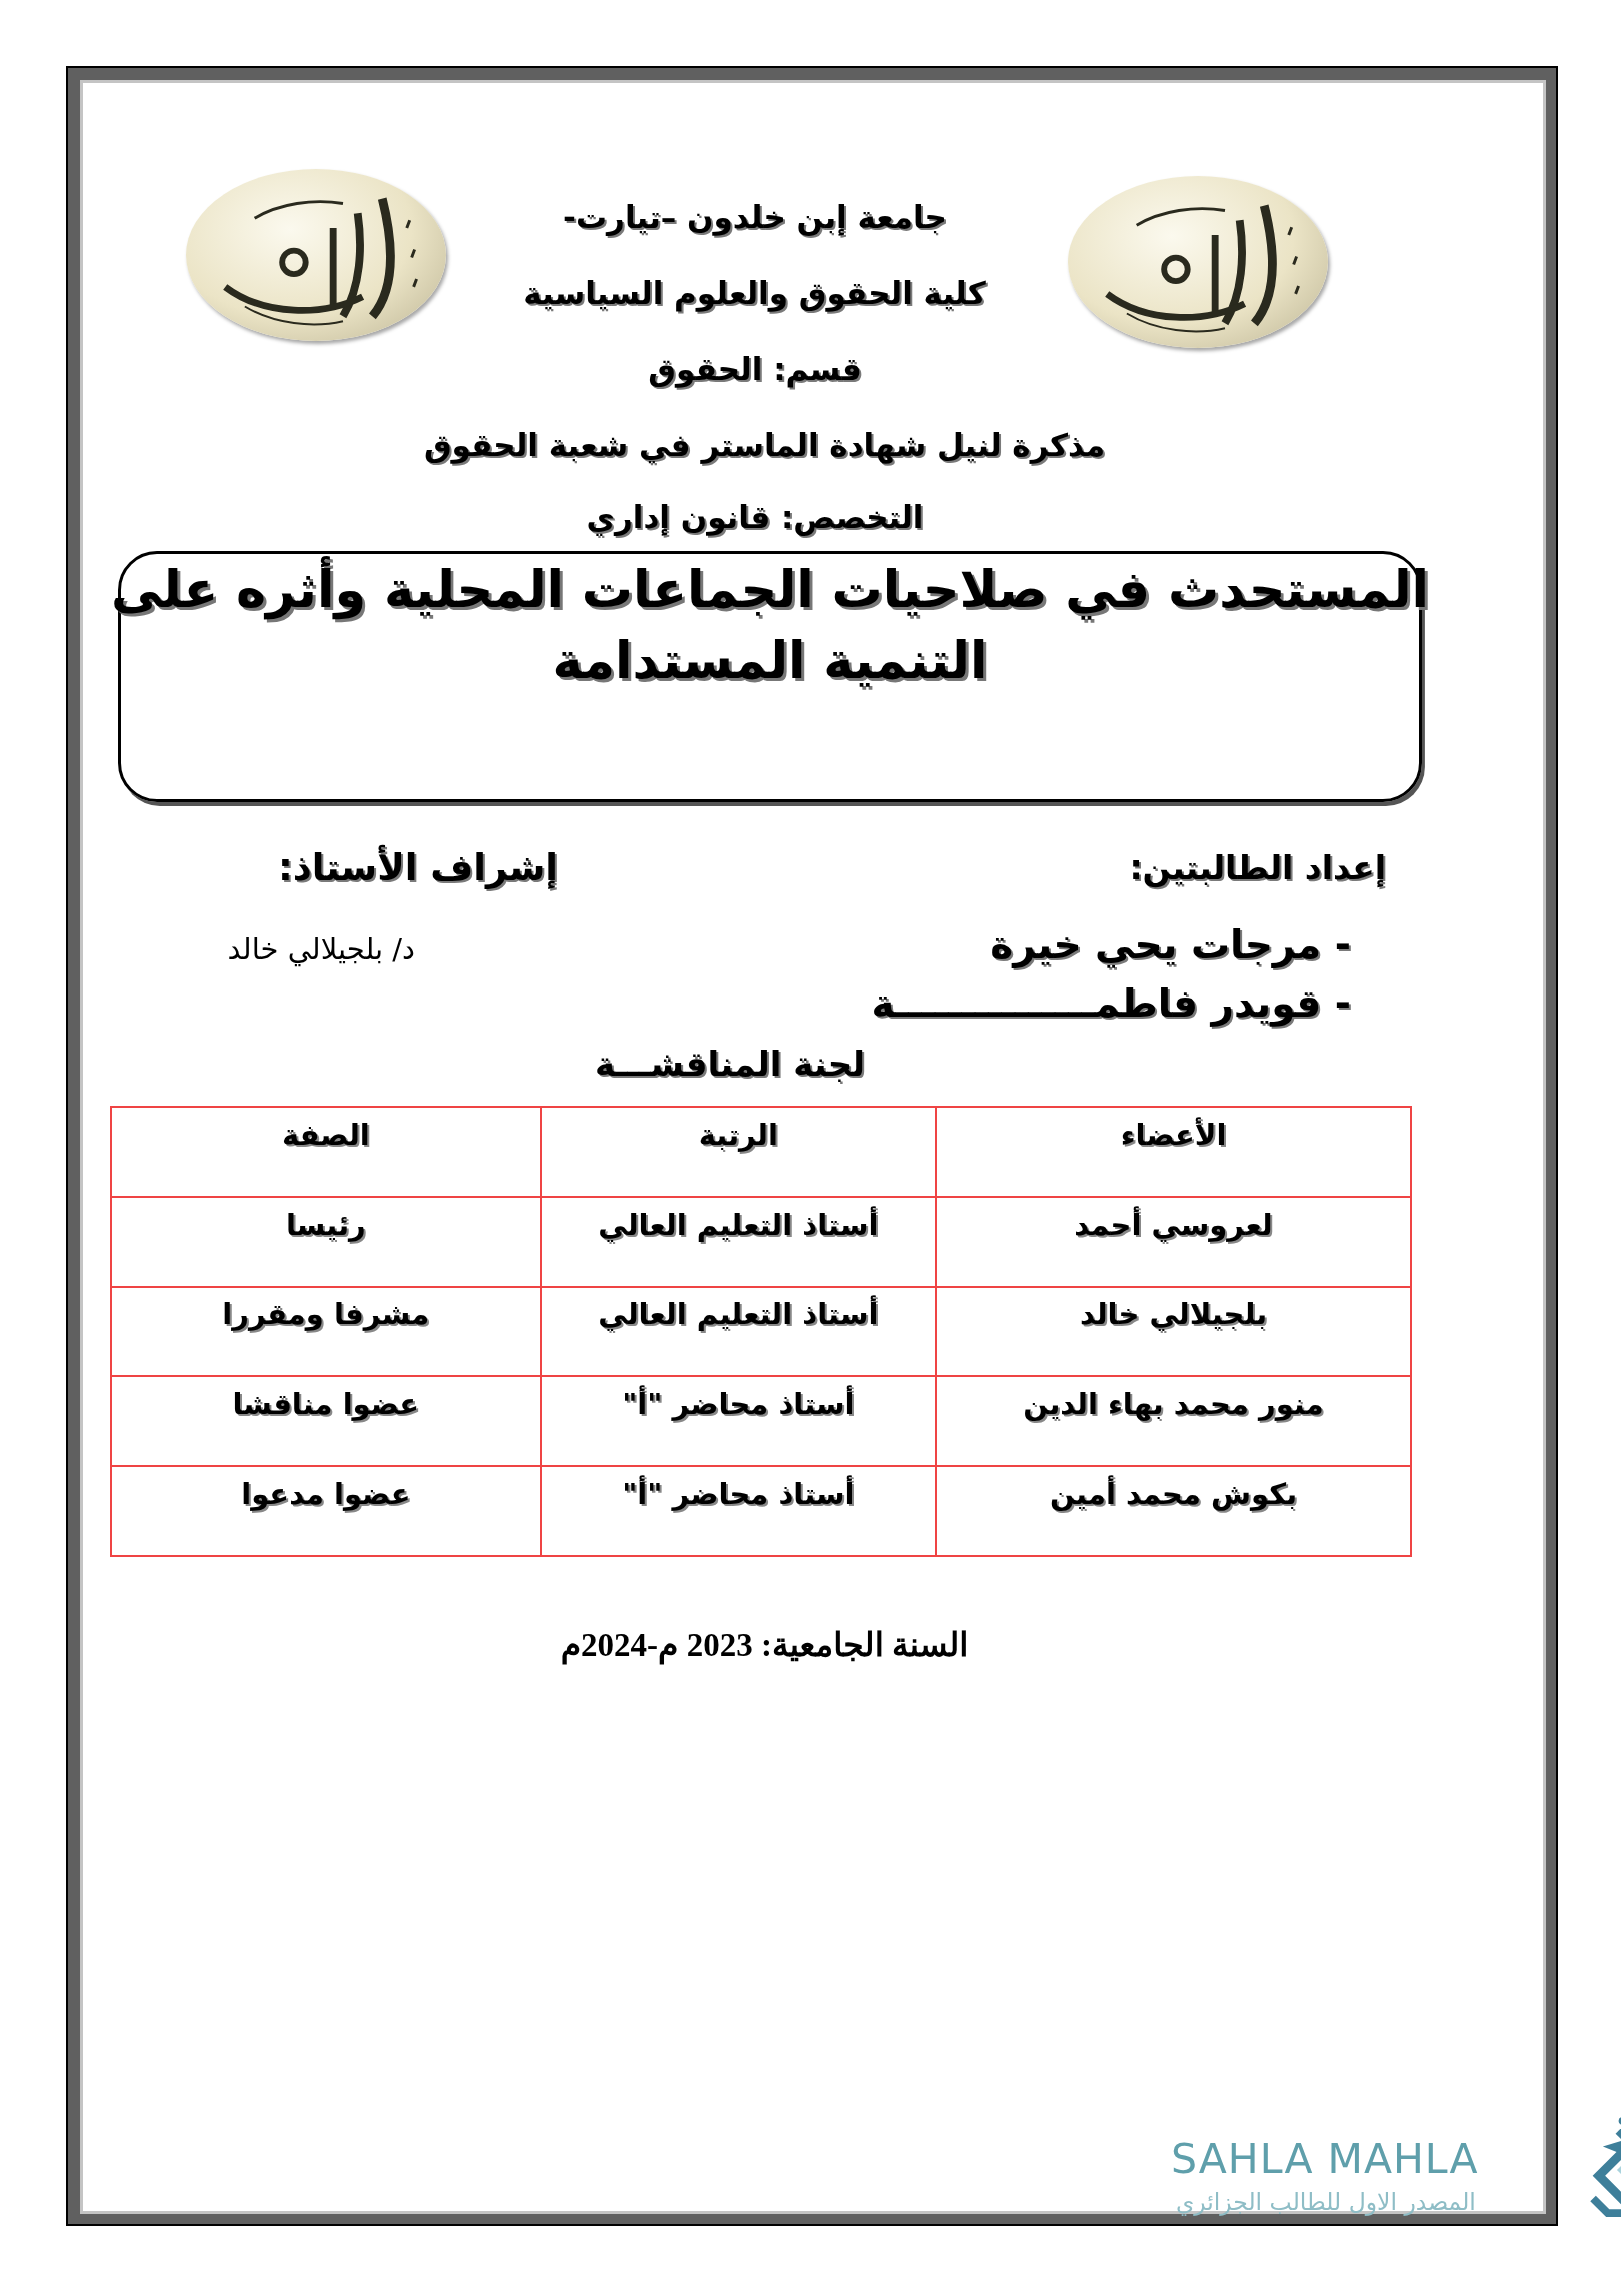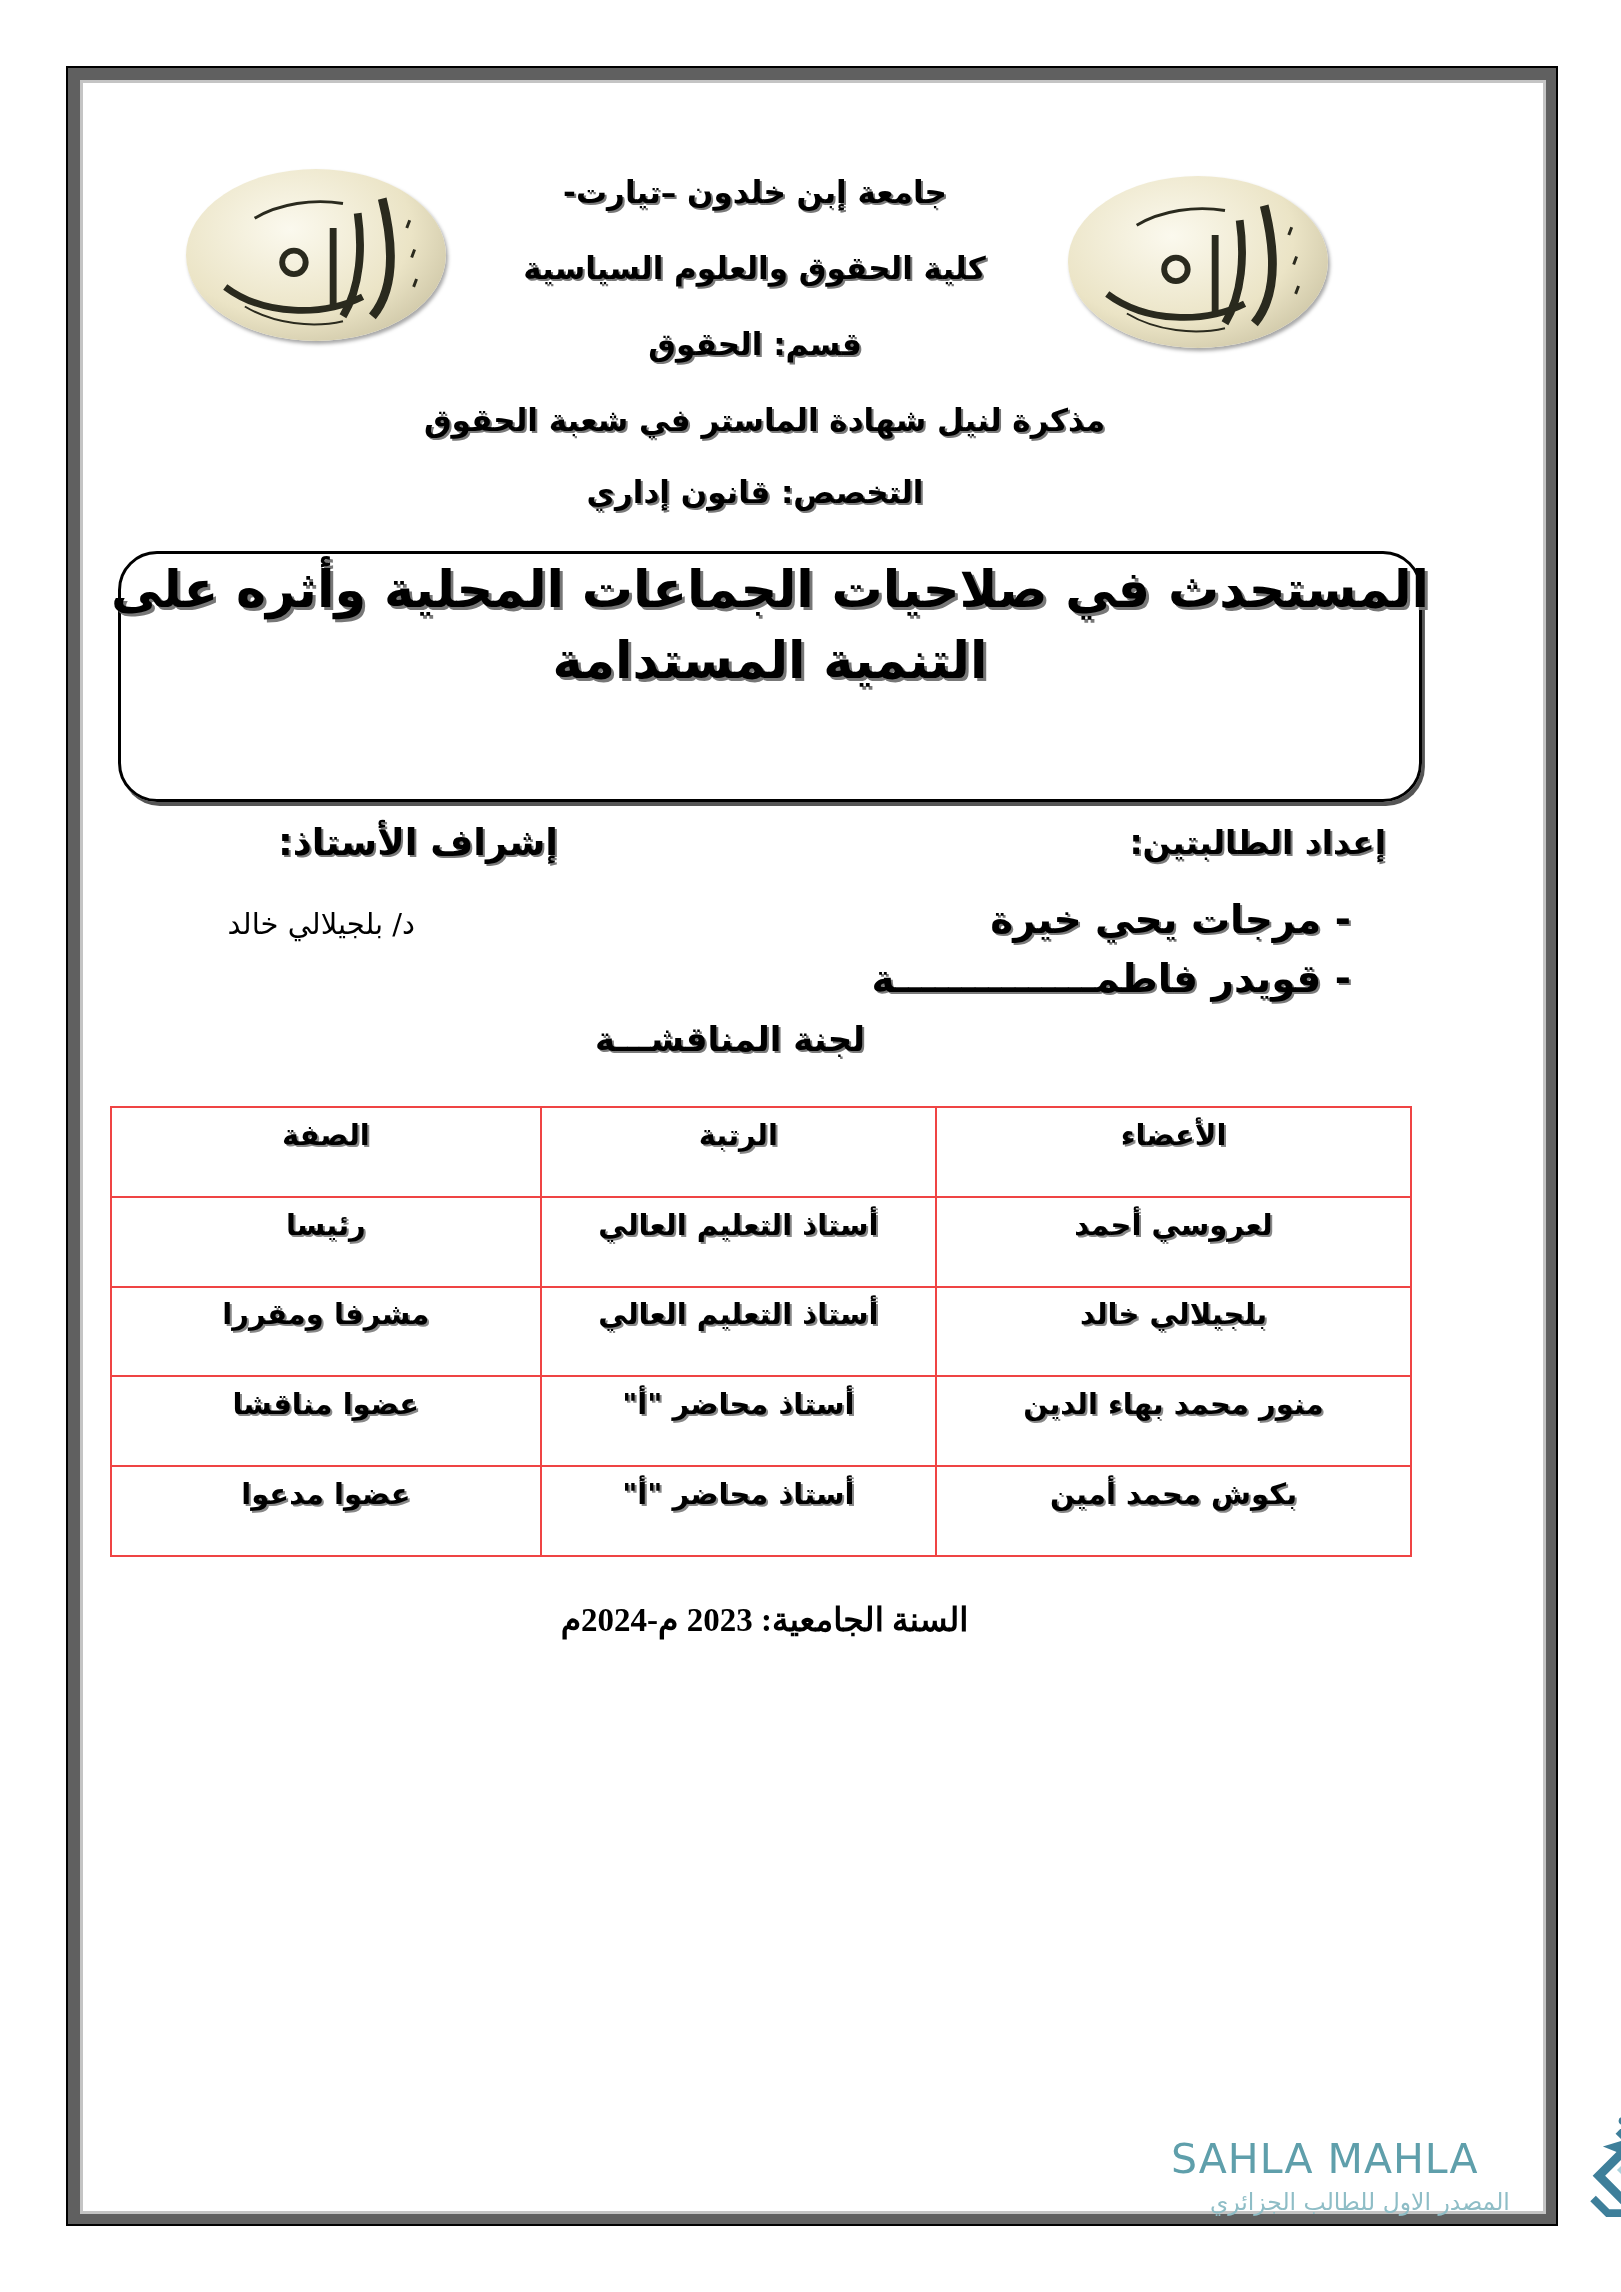--- a/index.html
+++ b/index.html
@@ -11,20 +11,21 @@
       position: absolute; left: 66px; top: 66px; width: 1492px; height: 2160px;
       border: 2.9px solid #000; box-sizing: border-box; background: #606060;
     }
     .frame-inner {
       position: absolute; left: 11.8px; top: 11.8px; right: 9.8px; bottom: 9.8px;
       border: 3.9px solid #c4c4c4; background: #fff; box-sizing: border-box;
     }
     .txt {
       position: absolute; direction: rtl; font-weight: bold; white-space: nowrap;
       text-shadow: 2px 2px 0 #7a7a7a;
+      margin-top: 25px;
     }
     .logo {
       position: absolute; width: 260px; height: 172px; border-radius: 50%;
       background: radial-gradient(ellipse at 40% 35%, #fbf9ee 0%, #ebe4c6 55%, #b9b190 100%);
       box-shadow: 2px 2.9px 3.9px rgba(0,0,0,0.35);
       overflow: hidden;
     }
     .logo svg { width: 100%; height: 100%; }
     .title-box {
       position: absolute; left: 118px; top: 551px; width: 1304px; height: 251px;
@@ -52,21 +53,21 @@
     .col-role { width: 434px; }
     .watermark {
       position: absolute; left: 1171px; top: 2135px; width: 451px; height: 98px;
     }
     .wm-title {
       position: absolute; left: 0; top: 0; font-family: "DejaVu Sans", sans-serif;
       font-size: 41px; color: #5f9fab; letter-spacing: 1px; white-space: nowrap;
     }
     .wm-sub {
       position: absolute; left: 4.9px; top: 53px; font-size: 23.5px; color: #8ebdc6;
-      direction: rtl; white-space: nowrap; width: 368px; text-align: center;
+      direction: rtl; white-space: nowrap; width: 368px; text-align: left;
     }
     .wm-icon { position: absolute; left: 417px; top: -19.6px; width: 69px; height: 108px; }
   </style>
 </head>
 <body>
 
 <div class="frame-outer">
   <div class="frame-inner"></div>
 </div>
 

